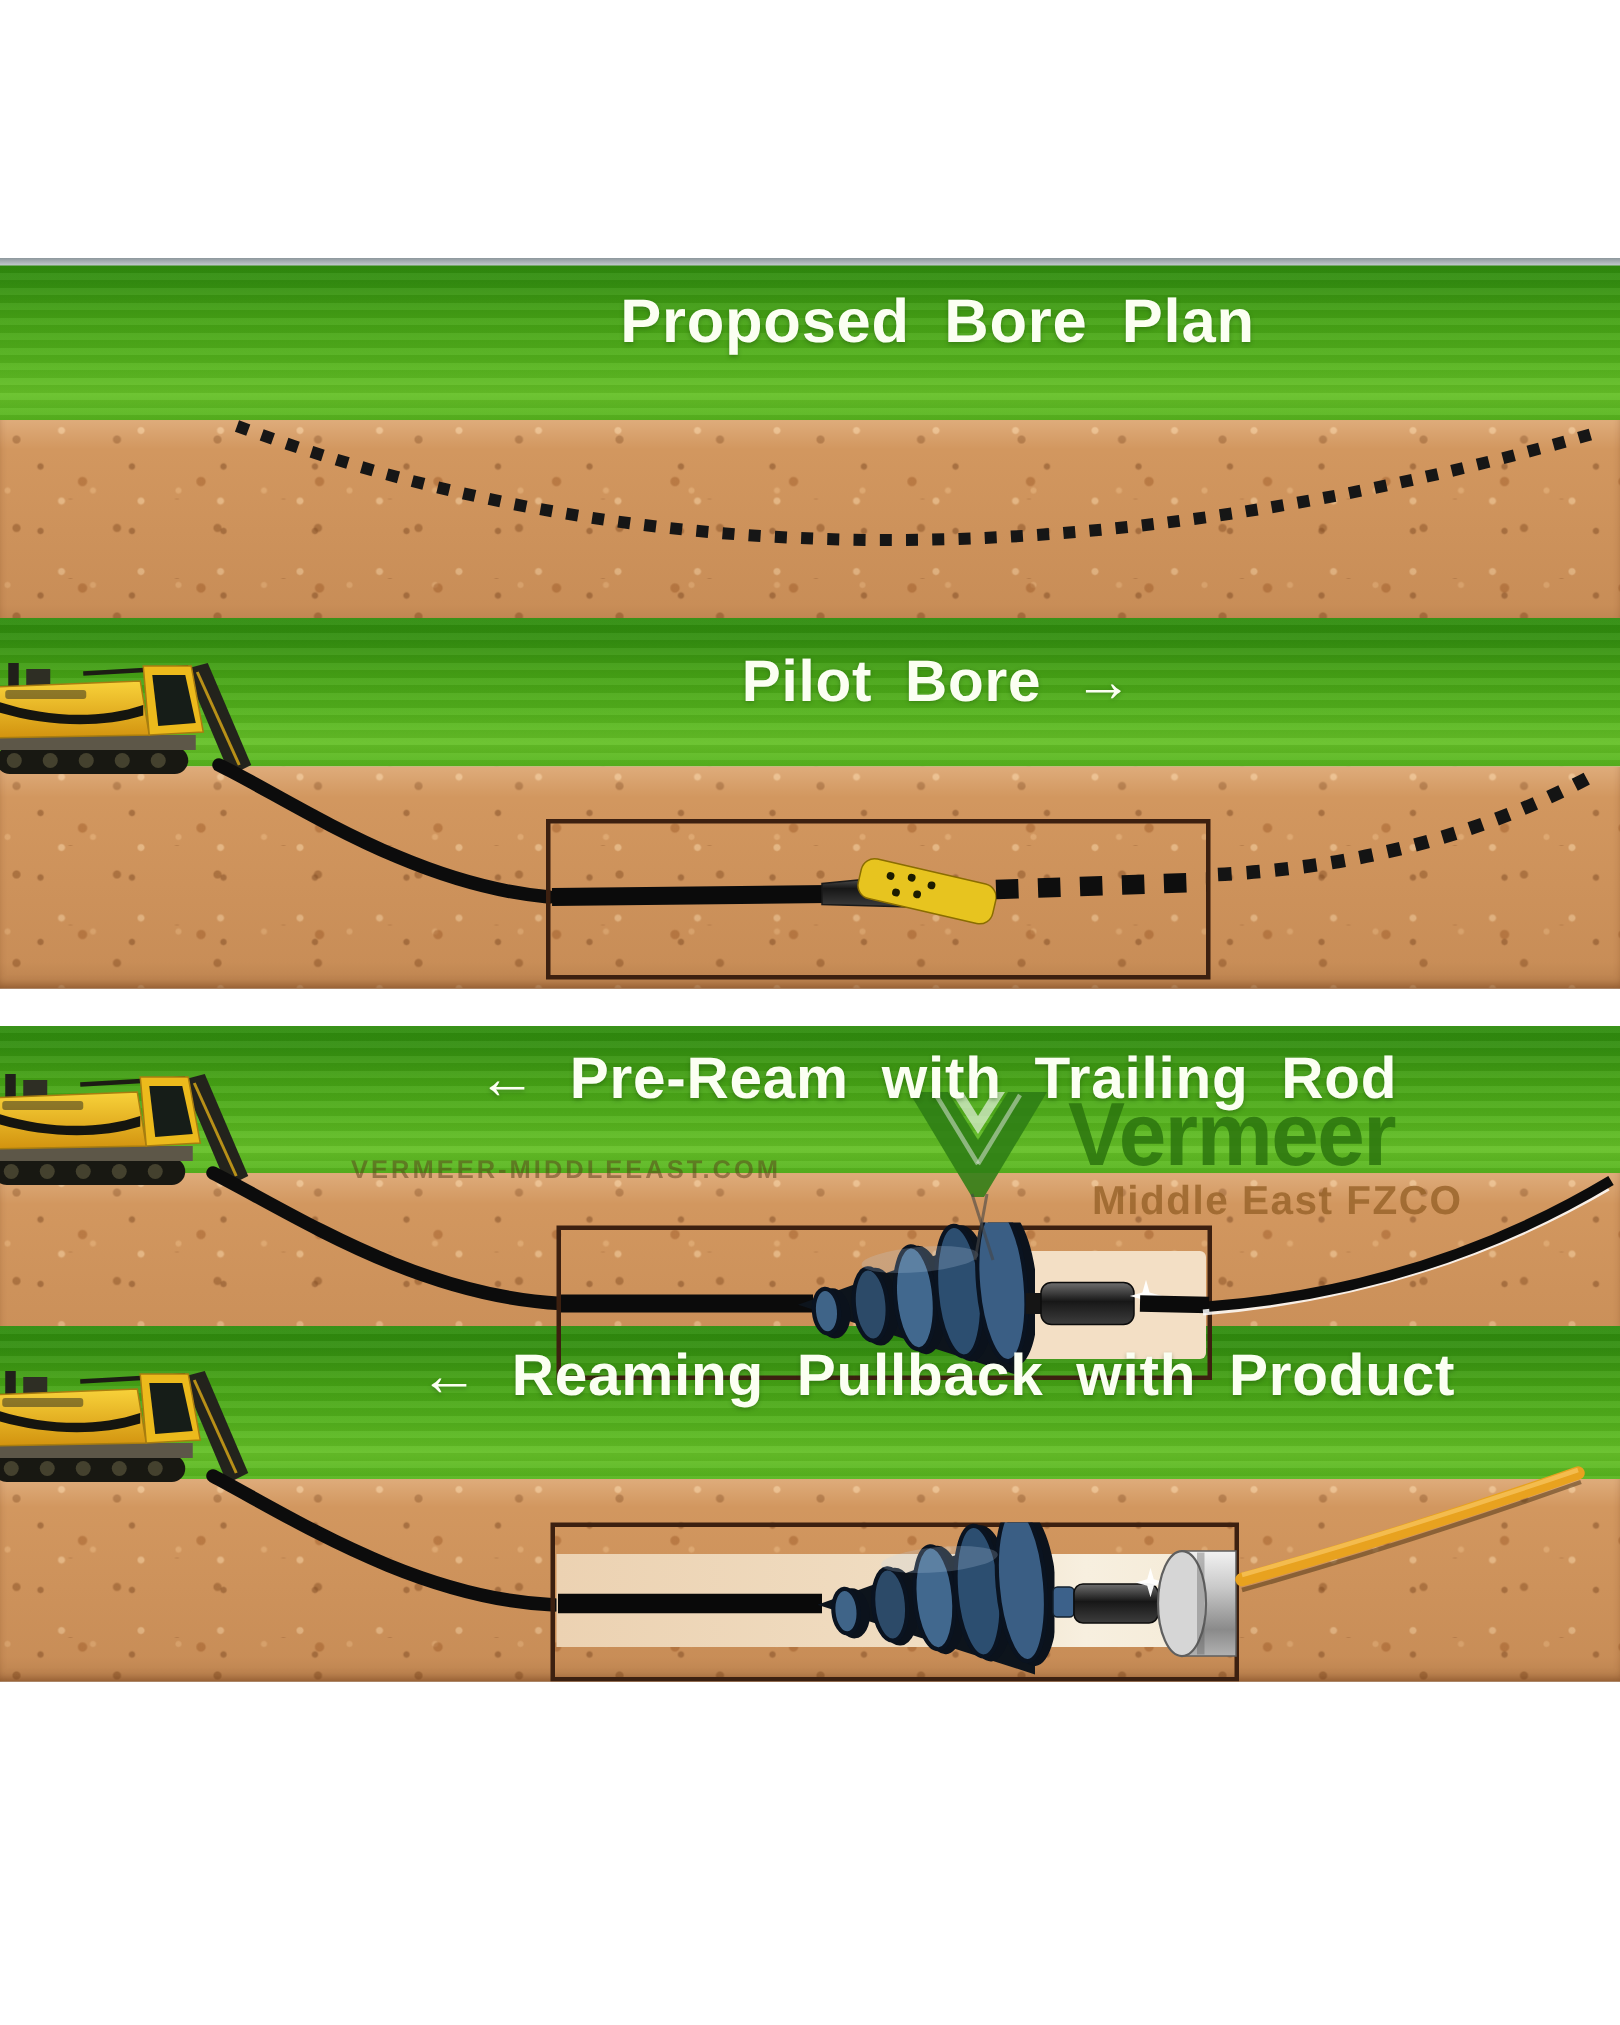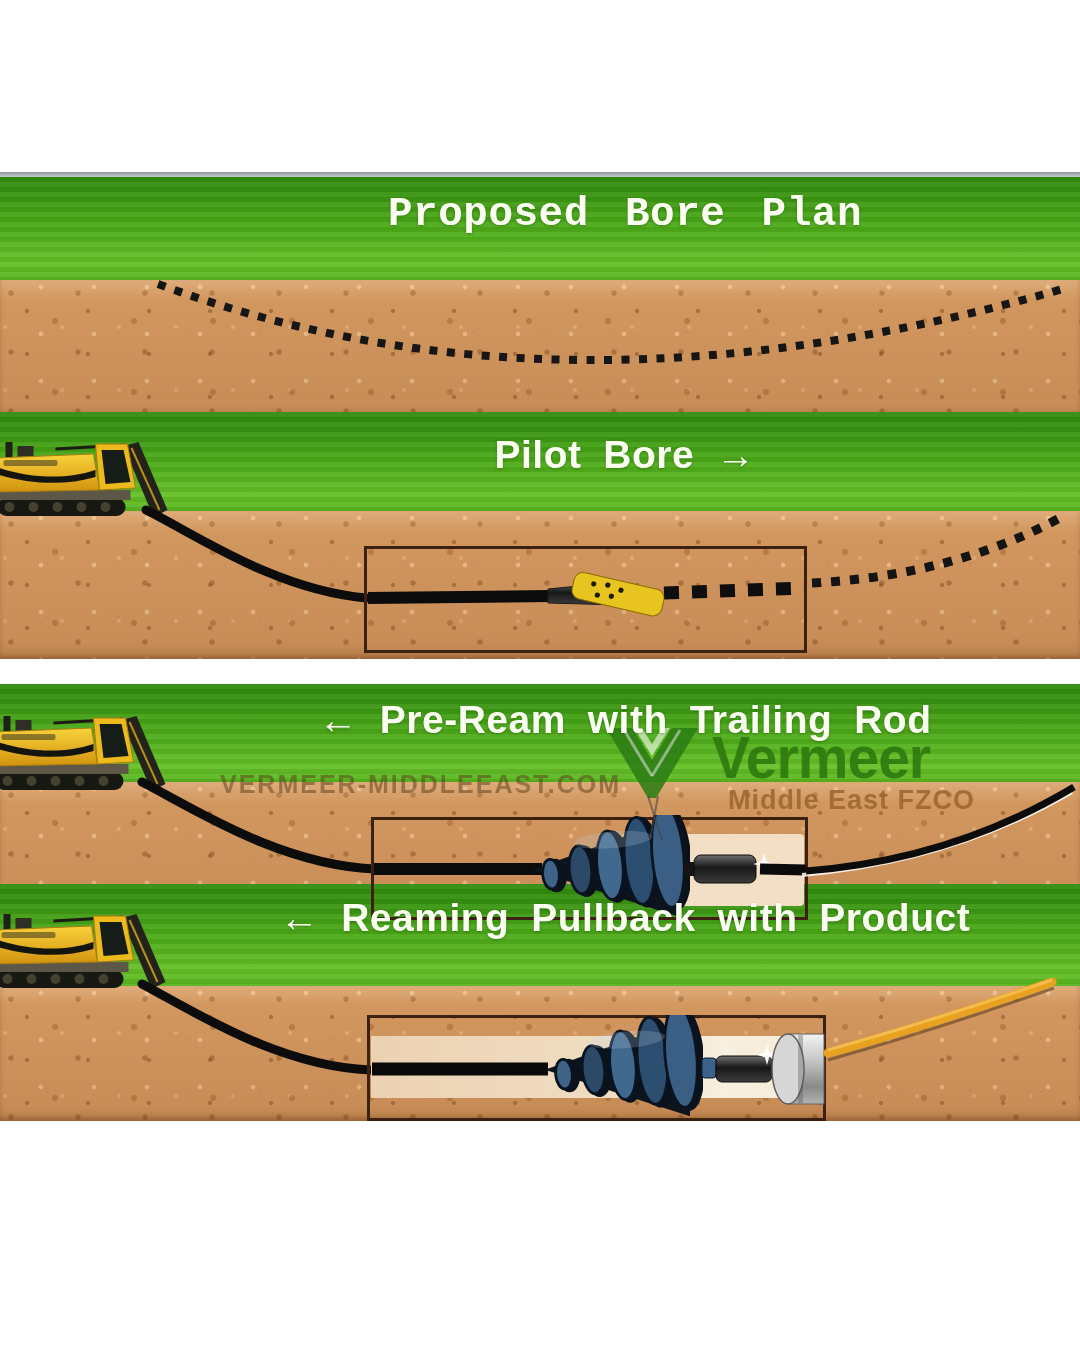--- a/index.html
+++ b/index.html
@@ -26,26 +26,26 @@
     box-shadow: inset 0 -4px 6px -2px rgba(100,50,15,.5);}
   .overlay{position:absolute;left:0;top:0;z-index:2;display:block;}
   .title{position:relative;z-index:5;text-align:center;transform:translateX(85px);
          color:#fbfff2;font-weight:700;letter-spacing:.5px;word-spacing:.27em;
          text-shadow:0 1px 3px rgba(20,60,10,.35);white-space:nowrap;}
   .p1 .title{padding-top:19px;font-size:41px;}
   .p2 .title{padding-top:21px;font-size:39px;}
   .p3 .title{padding-top:14px;font-size:39px;}
   .p4 .title{padding-top:12px;font-size:39px;}
   
-  .p1{top:172px;height:180px;font-family:Liberation Mono, monospace;} .p1 .grass{height:108px;} .p1 .soil{top:108px;height:140px;}
+  .p1{top:172px;height:180px;} .p1 .grass{height:108px;} .p1 .soil{top:108px;height:140px;}
   .p2{top:412px;height:247px;} .p2 .grass{height:99px;}  .p2 .soil{top:99px;height:148px;}
   .p3{top:684px;height:246px;} .p3 .grass{height:98px;}  .p3 .soil{top:98px;height:148px;}
   .p4{top:884px;height:237px;} .p4 .grass{height:102px;} .p4 .soil{top:102px;height:135px;}
   
-  .wm-site{position:absolute;left:220px;top:86px;z-index:4;font-size:25px;font-weight:700;
+  .wm-site{position:absolute;left:234px;top:86px;z-index:4;font-size:17px;font-weight:700;
            letter-spacing:2px;color:rgba(88,60,24,.5);white-space:nowrap;}
   .logo-v{position:absolute;left:604px;top:42px;width:96px;height:116px;z-index:4;}
   .logo-word{position:absolute;left:712px;top:40px;z-index:4;font-size:57px;font-weight:800;
              letter-spacing:-1px;color:rgba(44,116,14,.85);transform:scaleY(1.05);white-space:nowrap;}
   .logo-sub{position:absolute;left:728px;top:101px;z-index:4;font-size:27px;font-weight:700;
             letter-spacing:1px;color:rgba(150,97,40,.8);white-space:nowrap;}
   .defs-holder{position:absolute;width:0;height:0;overflow:hidden;}
 </style>
 </head>
 <body>

